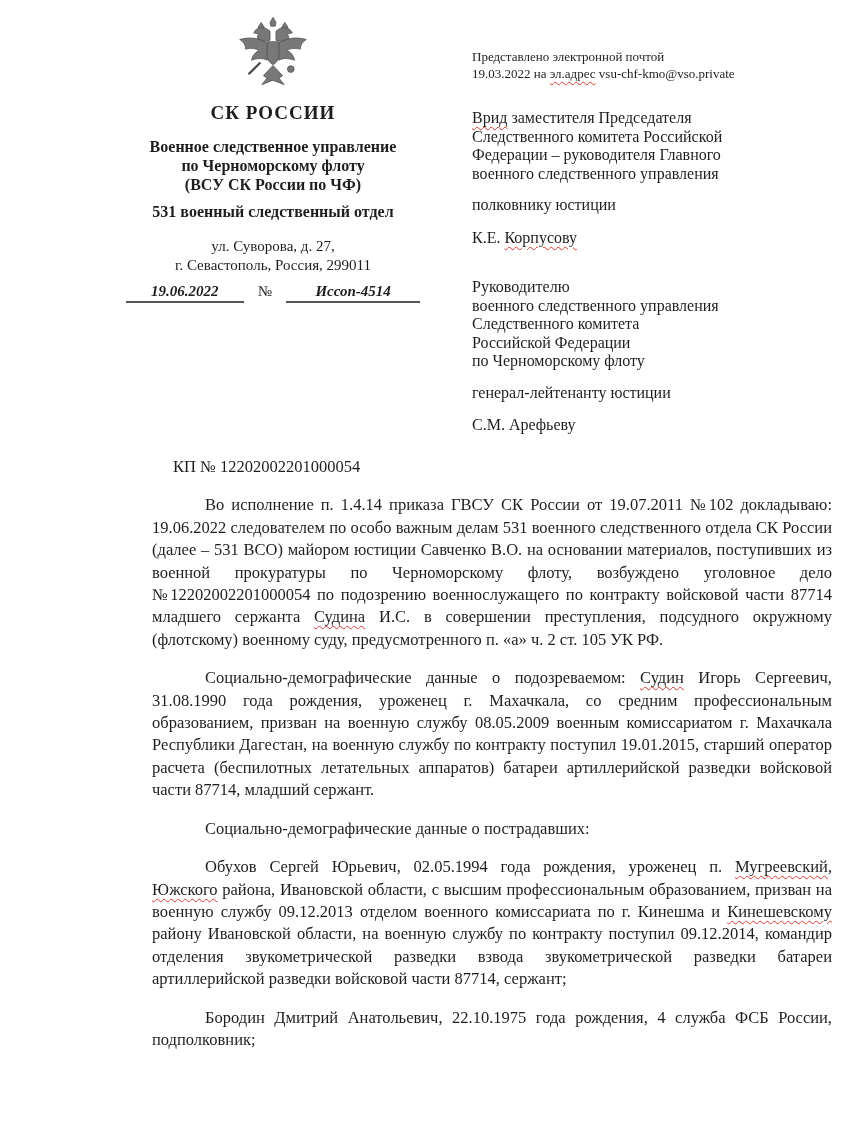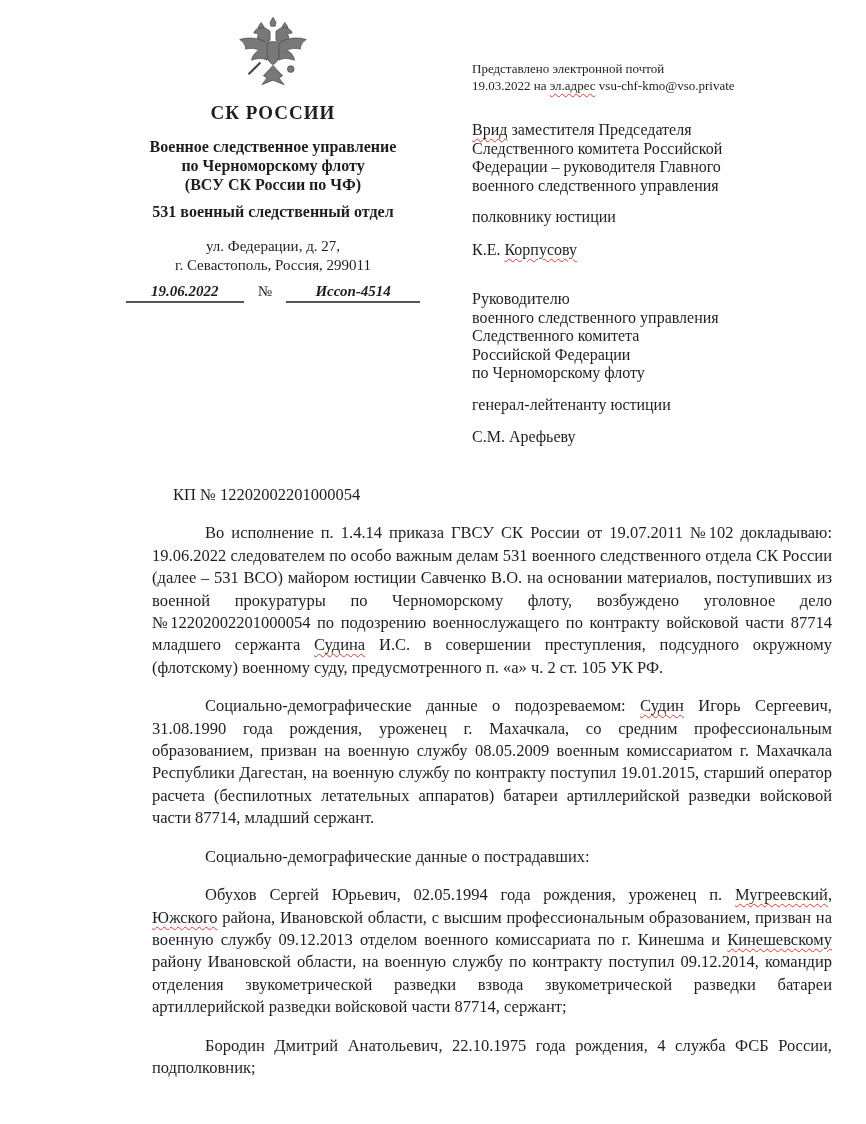--- a/index.html
+++ b/index.html
@@ -61,35 +61,35 @@
     padding: 0 4px 1px 4px;
     text-align: center;
   }
   .refline .field-date { min-width: 118px; }
   .refline .field-num  { min-width: 134px; }
 
   
   .rightcol {
     position: absolute;
     left: 472px;
-    top: 60px;
+    top: 48px;
     width: 388px;
   }
   .delivery { font-size: 13px; line-height: 17px; }
   .addr { font-size: 16px; line-height: 18.5px; }
   .addr1 { margin-top: 27px; }
   .addr2 { margin-top: 31px; }
   .addr-rank { margin-top: 13px; }
   .addr-name { margin-top: 14px; }
 
   
   .docbody {
     position: absolute;
     left: 136px;
-    top: 484px;
+    top: 456px;
     width: 712px;
     font-size: 16.5px;
     line-height: 22.4px;
     text-align: justify;
   }
   .case-ref {
     margin-left: 37px;
     margin-bottom: 15px;
     text-align: left;
   }
@@ -138,21 +138,21 @@
       </svg>
     </div>
     <div class="org-title">СК РОССИИ</div>
     <div class="org-lines">
       <div>Военное следственное управление</div>
       <div>по Черноморскому флоту</div>
       <div>(ВСУ СК России по ЧФ)</div>
     </div>
     <div class="department">531 военный следственный отдел</div>
     <div class="address">
-      <div>ул. Федерации, д. 27,</div>
+      <div>ул. Суворова, д. 27,</div>
       <div>г. Севастополь, Россия, 299011</div>
     </div>
     <div class="refline">
       <span class="field field-date">19.06.2022</span>
       <span class="numsign">№</span>
       <span class="field field-num">Иссоп-4514</span>
     </div>
   </div>
 
   <div class="rightcol">

